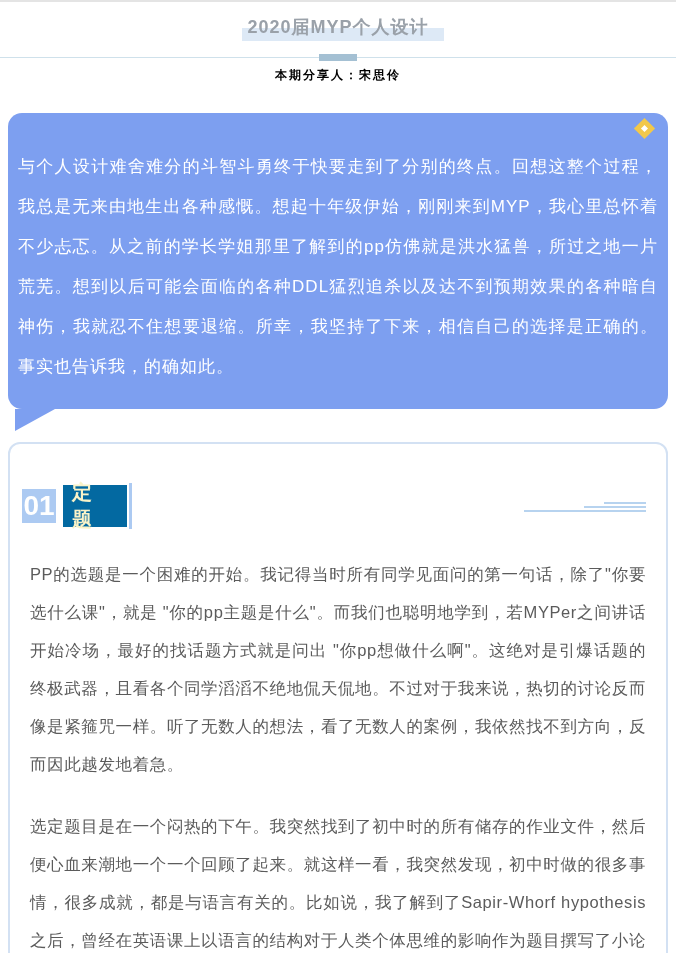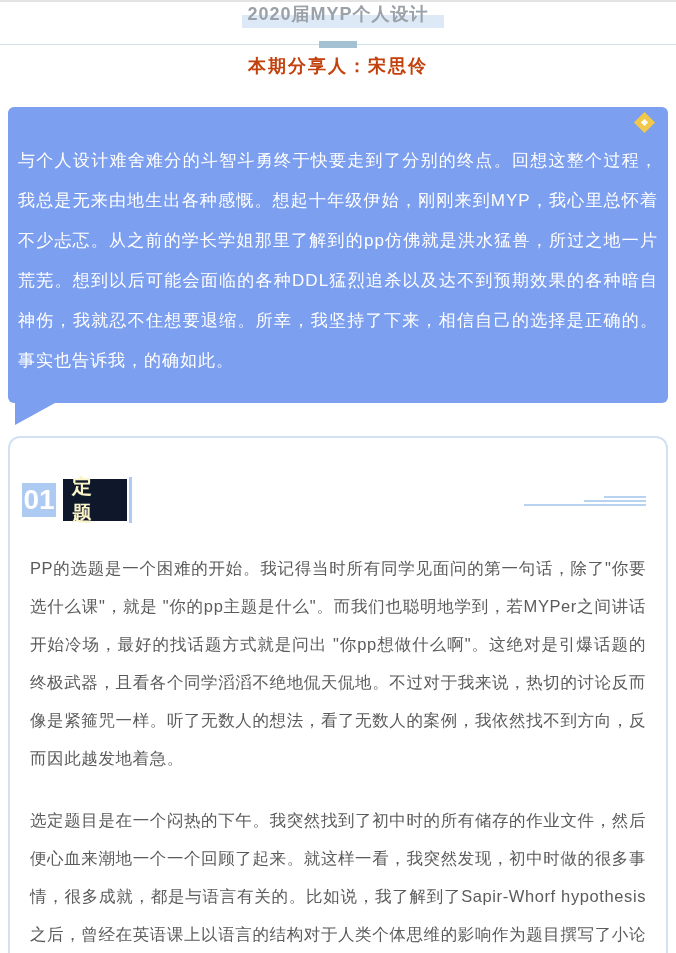--- a/index.html
+++ b/index.html
@@ -5,46 +5,46 @@
   html,body{margin:0;padding:0;background:#ffffff;}
   .page{
     position:relative;
     width:676px;height:953px;
     overflow:hidden;
     background:#ffffff;
     font-family:"Liberation Sans","DejaVu Sans",sans-serif;
   }
   
   .top-rule{height:2px;background:#e4e4e4;width:100%;}
-  .title-wrap{position:relative;text-align:center;height:28px;}
+  .title-wrap{position:relative;text-align:center;margin-top:13px;height:28px;}
   .title-highlight{
     position:absolute;left:50%;top:13px;
     transform:translateX(-50%) translateX(5px);
     width:202px;height:13px;background:#dde9f6;z-index:0;
   }
   .page-title{
     position:relative;z-index:1;display:inline-block;
     font-size:18px;font-weight:bold;color:#9aa1a9;letter-spacing:1px;
   }
   .subtitle-rule{position:relative;margin-top:11px;height:7px;}
   .subtitle-rule .line{position:absolute;top:3px;left:0;right:0;height:1px;background:#cfe1eb;}
   .subtitle-rule .dash{
     position:absolute;top:0;left:50%;transform:translateX(-50%);
     width:38px;height:7px;background:#a4c0d3;
   }
   .presenter{
     margin-top:6px;text-align:center;
-    font-size:18px;font-weight:bold;color:#c2410c;letter-spacing:2px;
+    font-size:12px;font-weight:bold;color:#000000;letter-spacing:2px;
   }
   
   .bubble{
     position:relative;
     margin:29px 8px 0 8px;
     background:#7d9ff0;
-    border-radius:6px;
+    border-radius:14px;
     padding:34px 10px 22px 10px;
     box-sizing:border-box;
   }
   .bubble-text{
     color:#ffffff;font-size:17px;line-height:40px;
     text-align:justify;letter-spacing:1px;
   }
   .diamond{
     position:absolute;top:8px;right:16px;
     width:15px;height:15px;background:#f2c84b;
@@ -67,21 +67,21 @@
     box-sizing:border-box;
     min-height:600px;
   }
   .section-header{position:relative;height:44px;display:flex;align-items:center;}
   .badge-num{
     width:34px;height:34px;background:#accaf2;
     color:#ffffff;font-size:28px;font-weight:bold;
     display:flex;align-items:center;justify-content:center;
   }
   .badge-title{
-    margin-left:7px;width:64px;height:42px;background:#0f172a;
+    margin-left:7px;width:64px;height:42px;background:#0369a1;
     color:#faf3c8;font-size:20px;font-weight:bold;letter-spacing:9px;
     display:flex;align-items:center;justify-content:center;
     padding-left:9px;box-sizing:border-box;
   }
   .badge-vbar{margin-left:2px;width:3px;height:46px;background:#accaf2;}
   .deco-lines{
     position:absolute;right:8px;top:16px;
     display:flex;flex-direction:column;align-items:flex-end;
   }
   .deco-lines .dl{background:#b7d3ef;height:2px;margin-top:2px;}

